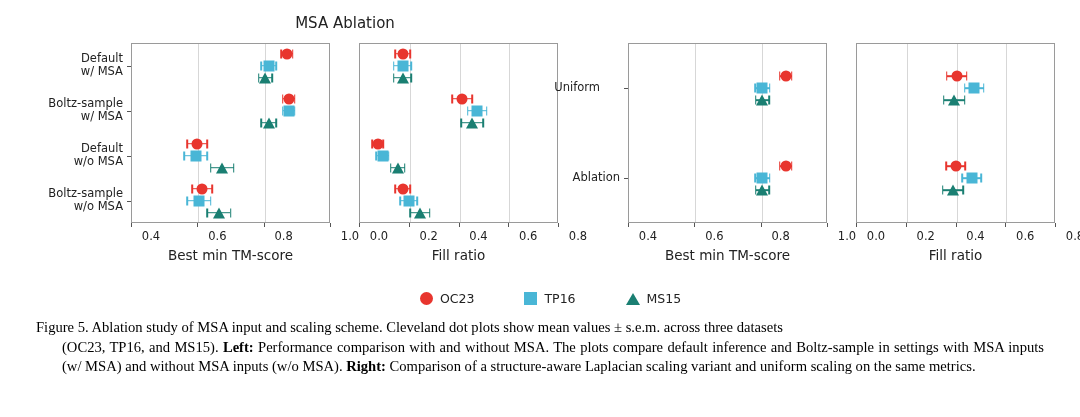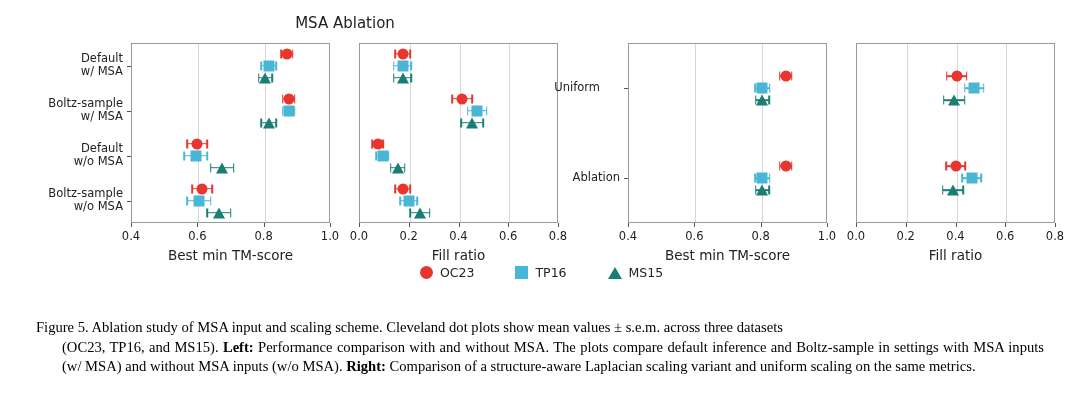--- a/index.html
+++ b/index.html
@@ -47,20 +47,21 @@
     background: #555;
   }
   .ticklabel {
     position: absolute;
     font-family: "DejaVu Sans", sans-serif;
     font-size: 11.5px;
     color: #222;
     text-align: center;
     white-space: nowrap;
     transform: translateX(-50%);
+    margin-left: 20px;
   }
   .axislabel {
     position: absolute;
     font-family: "DejaVu Sans", sans-serif;
     font-size: 13.5px;
     color: #222;
     text-align: center;
     white-space: nowrap;
     transform: translateX(-50%);
   }
@@ -107,24 +108,25 @@
   .mark.triangle {
     width: 0;
     height: 0;
     border-left: 6.5px solid transparent;
     border-right: 6.5px solid transparent;
   }
   #legend {
     position: absolute;
     display: flex;
     align-items: center;
-    gap: 3px;
+    gap: 12px;
     font-family: "DejaVu Sans", sans-serif;
     font-size: 12.5px;
     color: #222;
+    margin-top: 26px;
   }
   .legend-item {
     display: flex;
     align-items: center;
     gap: 7px;
     margin-right: 38px;
   }
   .legend-swatch {
     position: relative;
     width: 13px;

